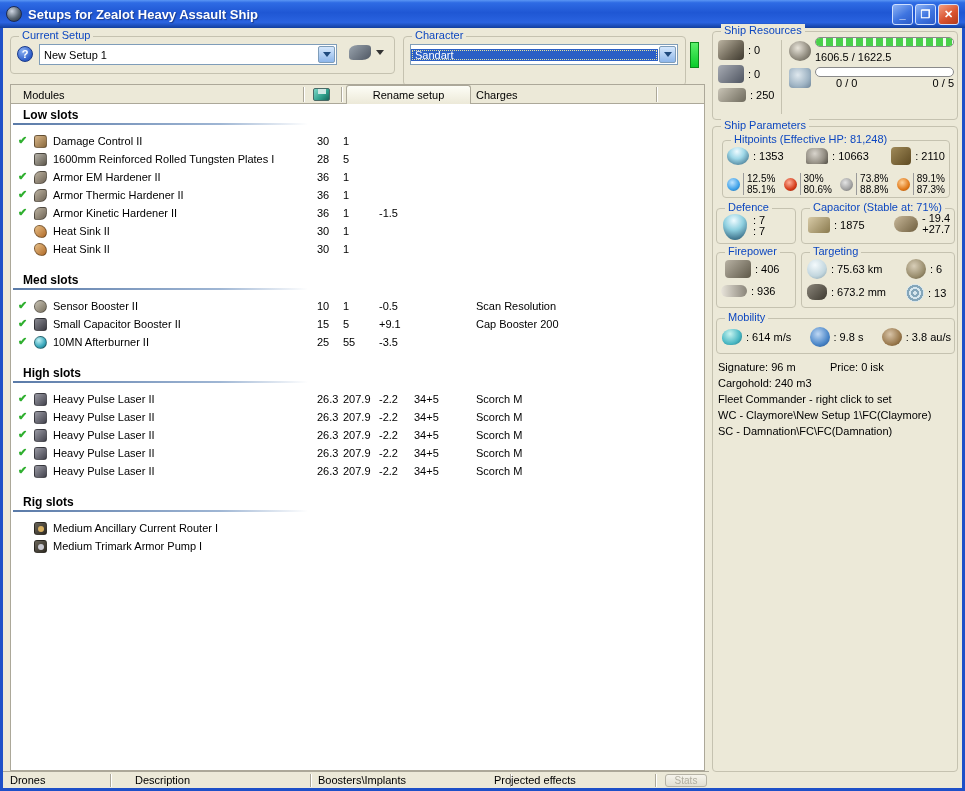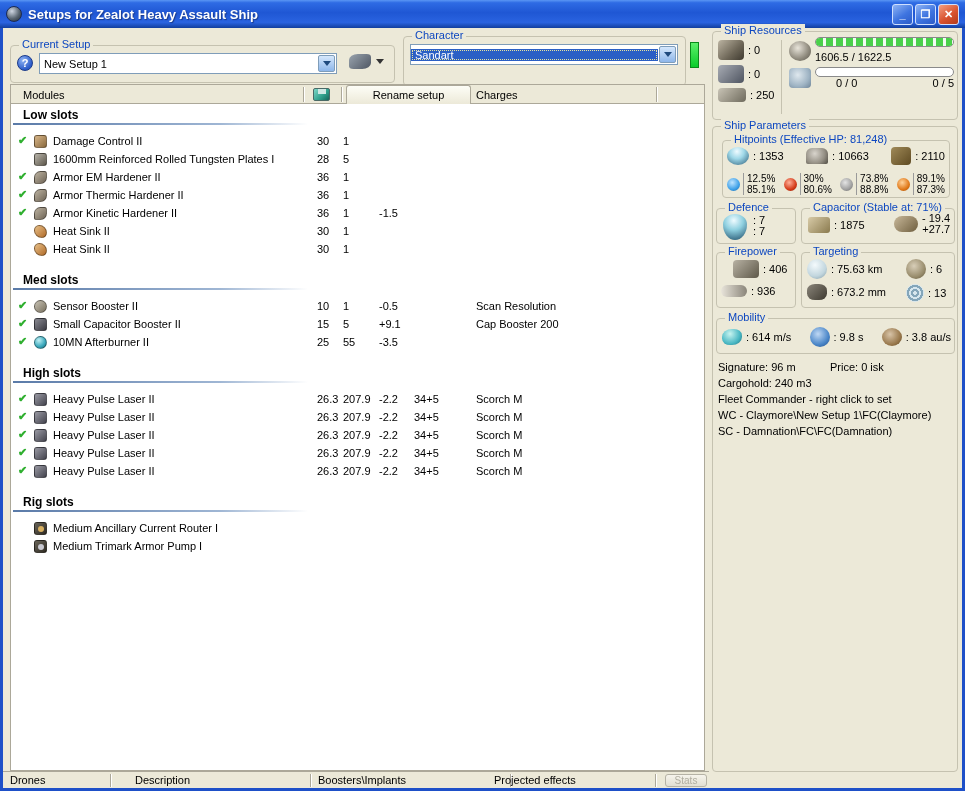--- a/index.html
+++ b/index.html
@@ -120,21 +120,21 @@
   <div class="titlebar">
     <div class="title-ico"></div>
     <div class="title-text">Setups for Zealot Heavy Assault Ship</div>
     <div class="winbtns">
       <div class="wbtn">_</div>
       <div class="wbtn">❐</div>
       <div class="wbtn close">✕</div>
     </div>
   </div>
 
-  <div class="gbox" style="left:10px;top:36px;width:385px;height:38px;margin-top:9px;">
+  <div class="gbox" style="left:10px;top:36px;width:385px;height:38px;">
     <div class="glabel">Current Setup</div>
     <div class="helpico" style="left:6px;top:9px;">?</div>
     <div class="combo" style="left:28px;top:7px;width:298px;">
       <span class="val">New Setup 1</span>
       <span class="cbtn">
           <span class="caret"></span>
         </span>
     </div>
     <div class="abs" style="left:338px;top:8px;display:flex;align-items:center;gap:5px;">
       <span class="icL" style="width:22px;height:15px;background:linear-gradient(135deg,#9aa4ae,#4e5662);border-radius:40% 20% 40% 20%;"></span>
@@ -471,21 +471,21 @@
       <span class="icL i-capd"></span>
       <span class="stack" style="font-size:11px;text-align:right;">
         <span class="num">- 19.4</span>
         <span class="num">+27.7</span>
       </span>
     </div>
   </div>
 
   <div class="gbox" style="left:716px;top:252px;width:80px;height:56px;">
     <div class="glabel">Firepower</div>
-    <div class="abs resrow" style="left:16px;top:7px;justify-content:flex-end;">
+    <div class="abs resrow" style="left:8px;top:7px;justify-content:flex-end;">
       <span class="icL i-fpt"></span>
       <span class="num">: 406</span>
     </div>
     <div class="abs resrow" style="left:4px;top:32px;">
       <span class="icL i-dps"></span>
       <span class="num">: 936</span>
     </div>
   </div>
 
   <div class="gbox" style="left:801px;top:252px;width:154px;height:56px;">

